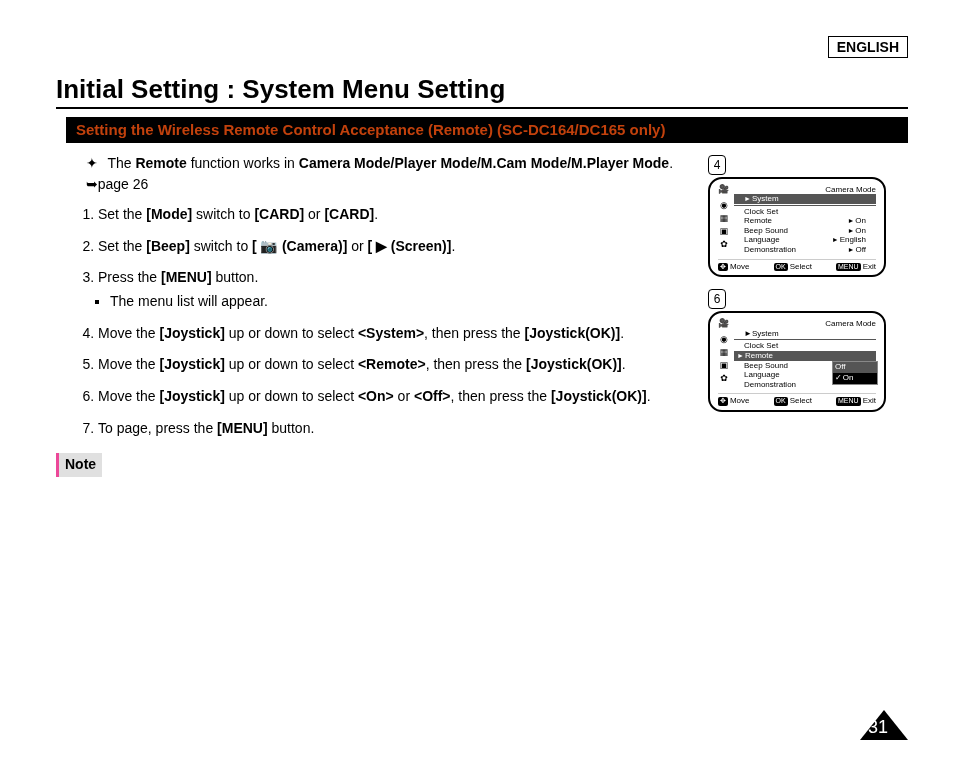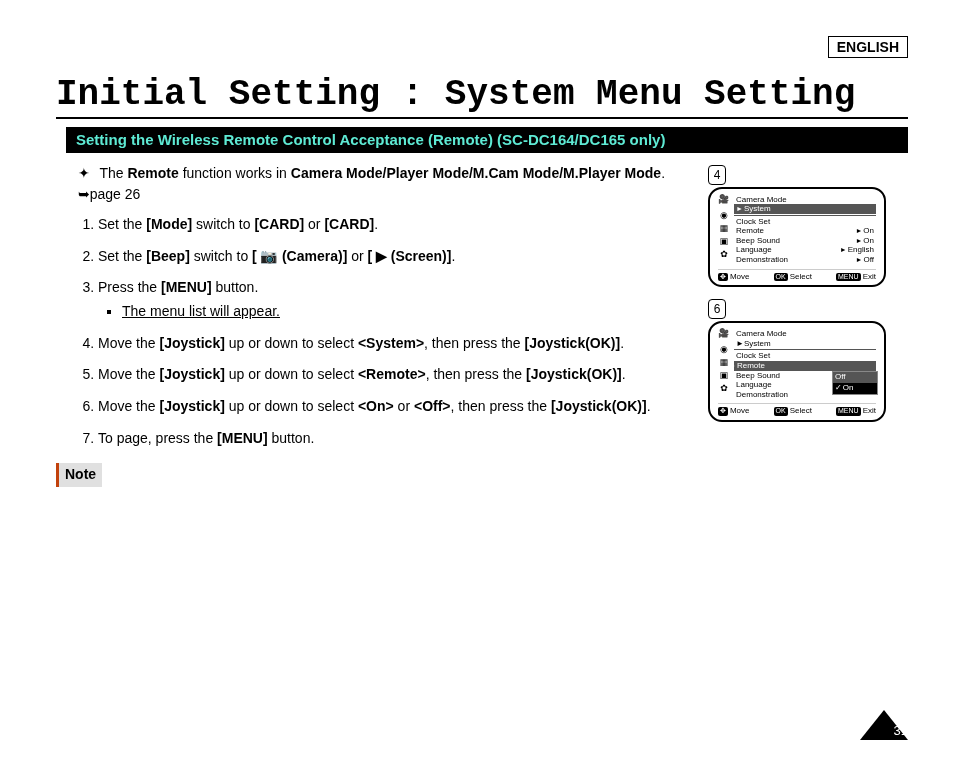--- a/index.html
+++ b/index.html
@@ -15,54 +15,53 @@
   .lang-tag {
     position: absolute;
     right: 46px;
     top: 36px;
     border: 1px solid #000;
     padding: 2px 8px;
     font-weight: bold;
     font-size: 14px;
   }
   h1 {
-    font-size: 36px;
+    font-size: 26px;
     font-weight: bold;
     margin-top: 38px;
     margin-bottom: 2px;
-    font-family: Liberation Mono, monospace;
   }
   .title-rule { border: 0; border-top: 2px solid #000; margin-bottom: 8px; }
   .black-bar {
     background: #000;
-    color: #5eead4;
+    color: #c2410c;
     font-weight: bold;
     padding: 3px 10px 3px 10px;
     font-size: 15px;
     margin-left: 10px;
     line-height: 1.3;
   }
   .content-wrap {
     display: flex;
     gap: 26px;
     margin-top: 10px;
   }
   .left-col { flex: 1; font-size: 14px; line-height: 1.55; }
   .right-col { width: 200px; padding-top: 2px; }
-  .tick-list { list-style: none; margin-left: 22px; margin-bottom: 8px; }
+  .tick-list { list-style: none; margin-left: 30px; margin-bottom: 8px; }
   .tick-list li::before { content: "✦"; margin-right: 6px; color:#000; }
   .num-list { margin-left: 42px; margin-bottom: 10px; }
   .num-list > li { margin-bottom: 10px; }
-  .sub-list { list-style: square; margin-left: 24px; margin-top: 2px; text-decoration: underline; }
+  .sub-list { list-style: square; margin-left: 12px; margin-top: 2px; }
   .note-label {
     background: #e0e0e0;
     display: inline-block;
     padding: 1px 6px;
     font-weight: bold;
-    border-left: 3px solid #c2410c;
+    border-left: 3px solid #ec4899;
     margin-top: 4px;
     margin-bottom: 4px;
   }
   .note-text { margin-left: 10px; margin-top: 2px; }
 
   .step-ref {
     display: inline-flex; align-items: center; justify-content: center;
     width: 18px; height: 20px; border: 1px solid #000; border-radius: 4px;
     font-size: 12px; margin-bottom: 2px;
   }
@@ -76,23 +75,23 @@
   }
   .lcd-inner {
     display: flex; gap: 4px;
   }
   .side-icons {
     width: 12px; display: flex; flex-direction: column; gap: 2px; align-items: center;
     padding-top: 0px;
   }
   .side-icons span { font-size: 9px; line-height: 1; height: 11px; }
   .menu-rows { flex: 1; }
-  .menu-title { padding-left: 2px; font-size: 8px; }
+  .menu-title { padding-left: 2px; font-size: 8px; text-align: right; }
   .menu-row {
-    display: flex; justify-content: space-between; padding: 0 2px;
+    display: flex; justify-content: space-between; padding: 0 10px;
   }
   .menu-row.hi { background: #555; color: #fff; }
   .menu-row.hi .lbl::before { content: "►"; font-size: 7px; margin-right: 1px; }
   .val::before { content: "►"; font-size: 7px; margin-right: 1px; }
   .val.nochev::before { content: ""; }
   .val.check::before { content: "✓"; font-size: 8px; margin-right: 1px; }
   .menu-hr { border: 0; border-top: 1px solid #555; margin: 1px 0; }
 
   .opt-box {
     position: absolute; right: 6px; top: 48px;
@@ -111,22 +110,22 @@
 
   .page-num-tri {
     position: absolute; right: 46px; bottom: 26px;
     width: 0; height: 0;
     border-left: 24px solid transparent;
     border-right: 24px solid transparent;
     border-bottom: 30px solid #000;
   }
   .page-num-tri::after { content: ""; }
   .page-num-lbl {
-    position: absolute; right: 46px; bottom: 28px;
-    width: 48px; text-align: right; color: #fff; font-size: 13px;
+    position: absolute; right: 52px; bottom: 28px;
+    width: 48px; text-align: center; color: #fff; font-size: 18px;
   }
 </style>
 </head>
 <body>
 
 <div class="lang-tag">ENGLISH</div>
 
 <h1>Initial Setting : System Menu Setting</h1>
 <hr class="title-rule">
 

